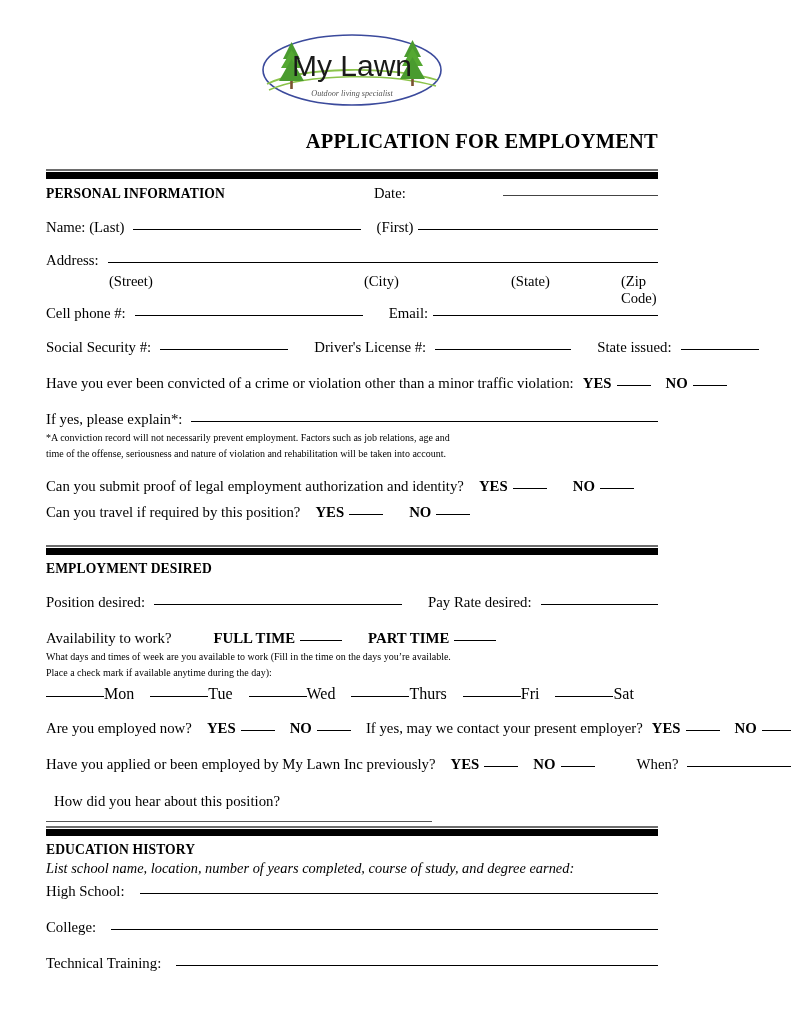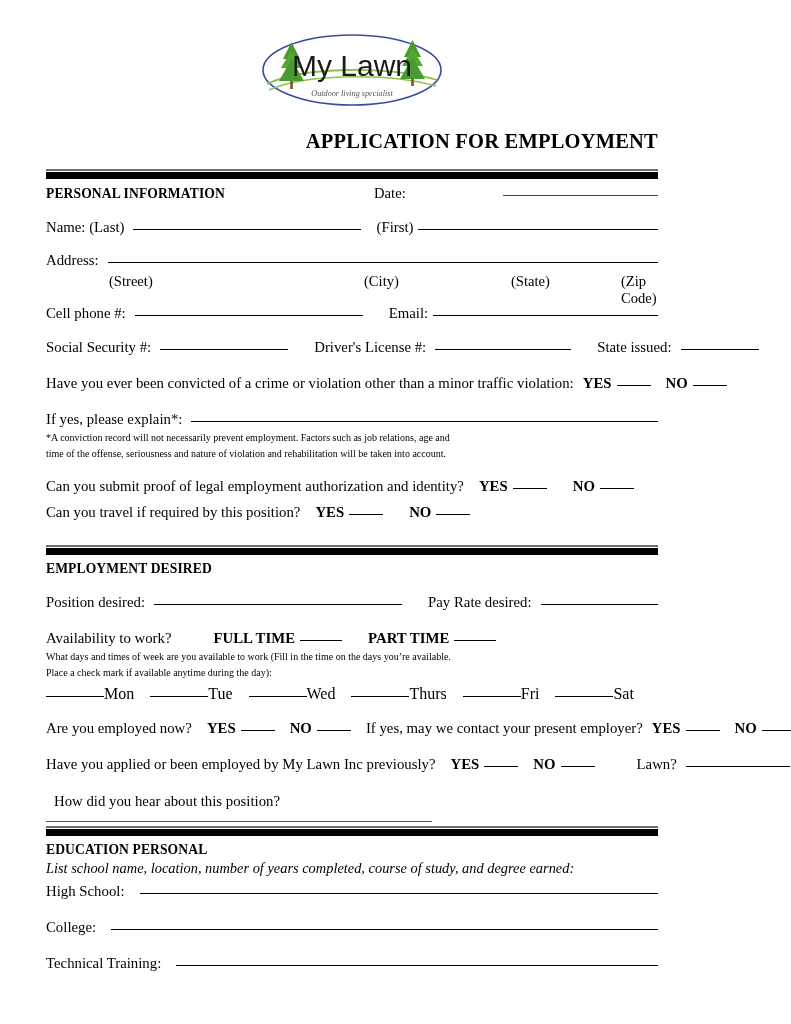--- a/index.html
+++ b/index.html
@@ -387,40 +387,40 @@
     <span class="lbl">Have you applied or been employed by My Lawn Inc previously?</span>
     <span class="sp14"></span>
     <span class="lbl b">YES</span>
     <span class="sp4"></span>
     <span class="rule sm"></span>
     <span class="sp14"></span>
     <span class="lbl b">NO</span>
     <span class="sp4"></span>
     <span class="rule sm"></span>
     <span class="sp40"></span>
-    <span class="lbl">Lawn?</span>
+    <span class="lbl">When?</span>
     <span class="sp8"></span>
     <span class="rule" style="width:104px"></span>
   </div>
 
   <div class="row mt16" style="padding-left:8px">
     <span class="lbl">How did you hear about this position?</span>
   </div>
 
   <div class="howhear-line">
     <div class="hh"></div>
   </div>
 
   <div class="section-bar" style="margin-top:0">
     <div class="thin"></div>
       <div class="thick"></div>
   </div>
 
   <div class="section-head">
-    <span class="sh-label">EDUCATION PERSONAL</span>
+    <span class="sh-label">EDUCATION HISTORY</span>
   </div>
 
   <div class="ital">List school name, location, number of years completed, course of study, and degree earned:</div>
 
   <div class="row mt4">
     <span class="lbl">High School:</span>
     <span class="sp14"></span>
     <span class="rule grow"></span>
   </div>
 

